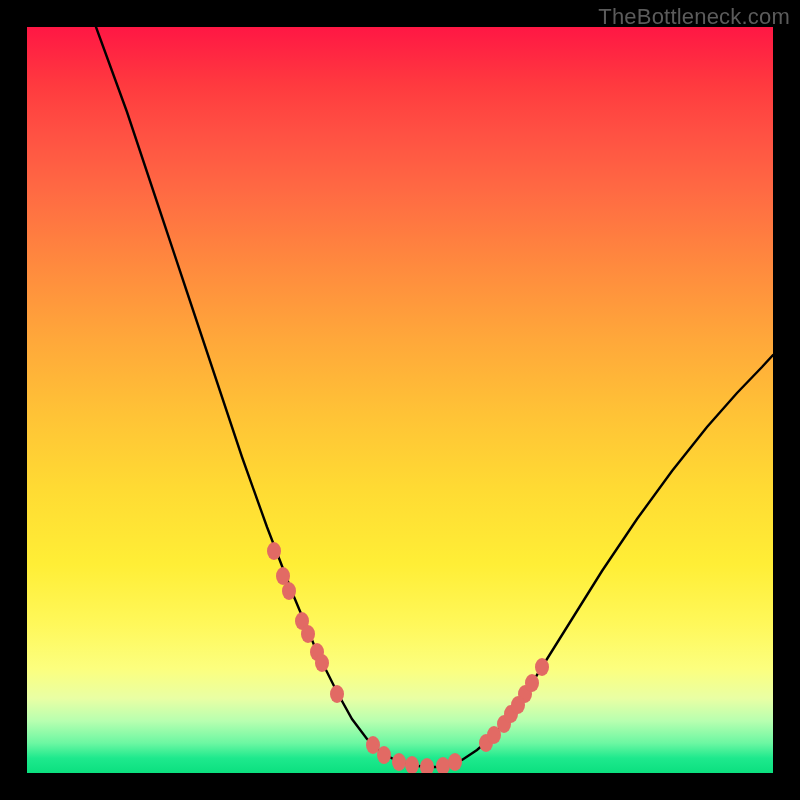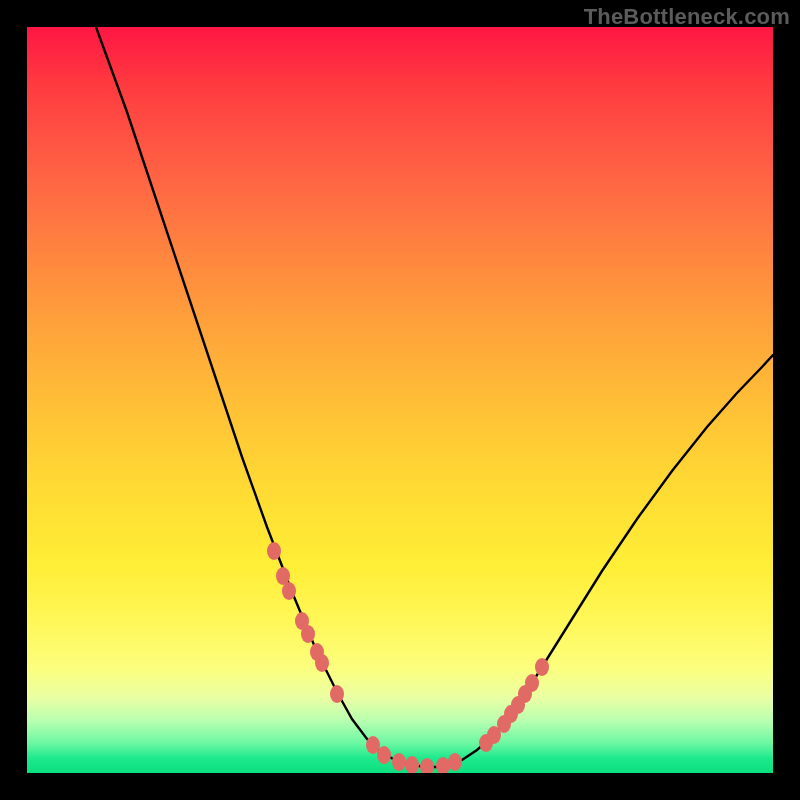--- a/index.html
+++ b/index.html
@@ -59,21 +59,21 @@
     top: 0;
     width: 746px;
     height: 746px;
   }
   .watermark {
     position: absolute;
     top: 4px;
     right: 10px;
     color: #5b5b5b;
     font-size: 22px;
-    font-weight: 700;
+    font-weight: 400;
     letter-spacing: 0.2px;
   }
 </style>
 </head>
 <body>
 
 <div class="frame">
 
   <div class="plot-area">
     <div class="gradient-bg"></div>

